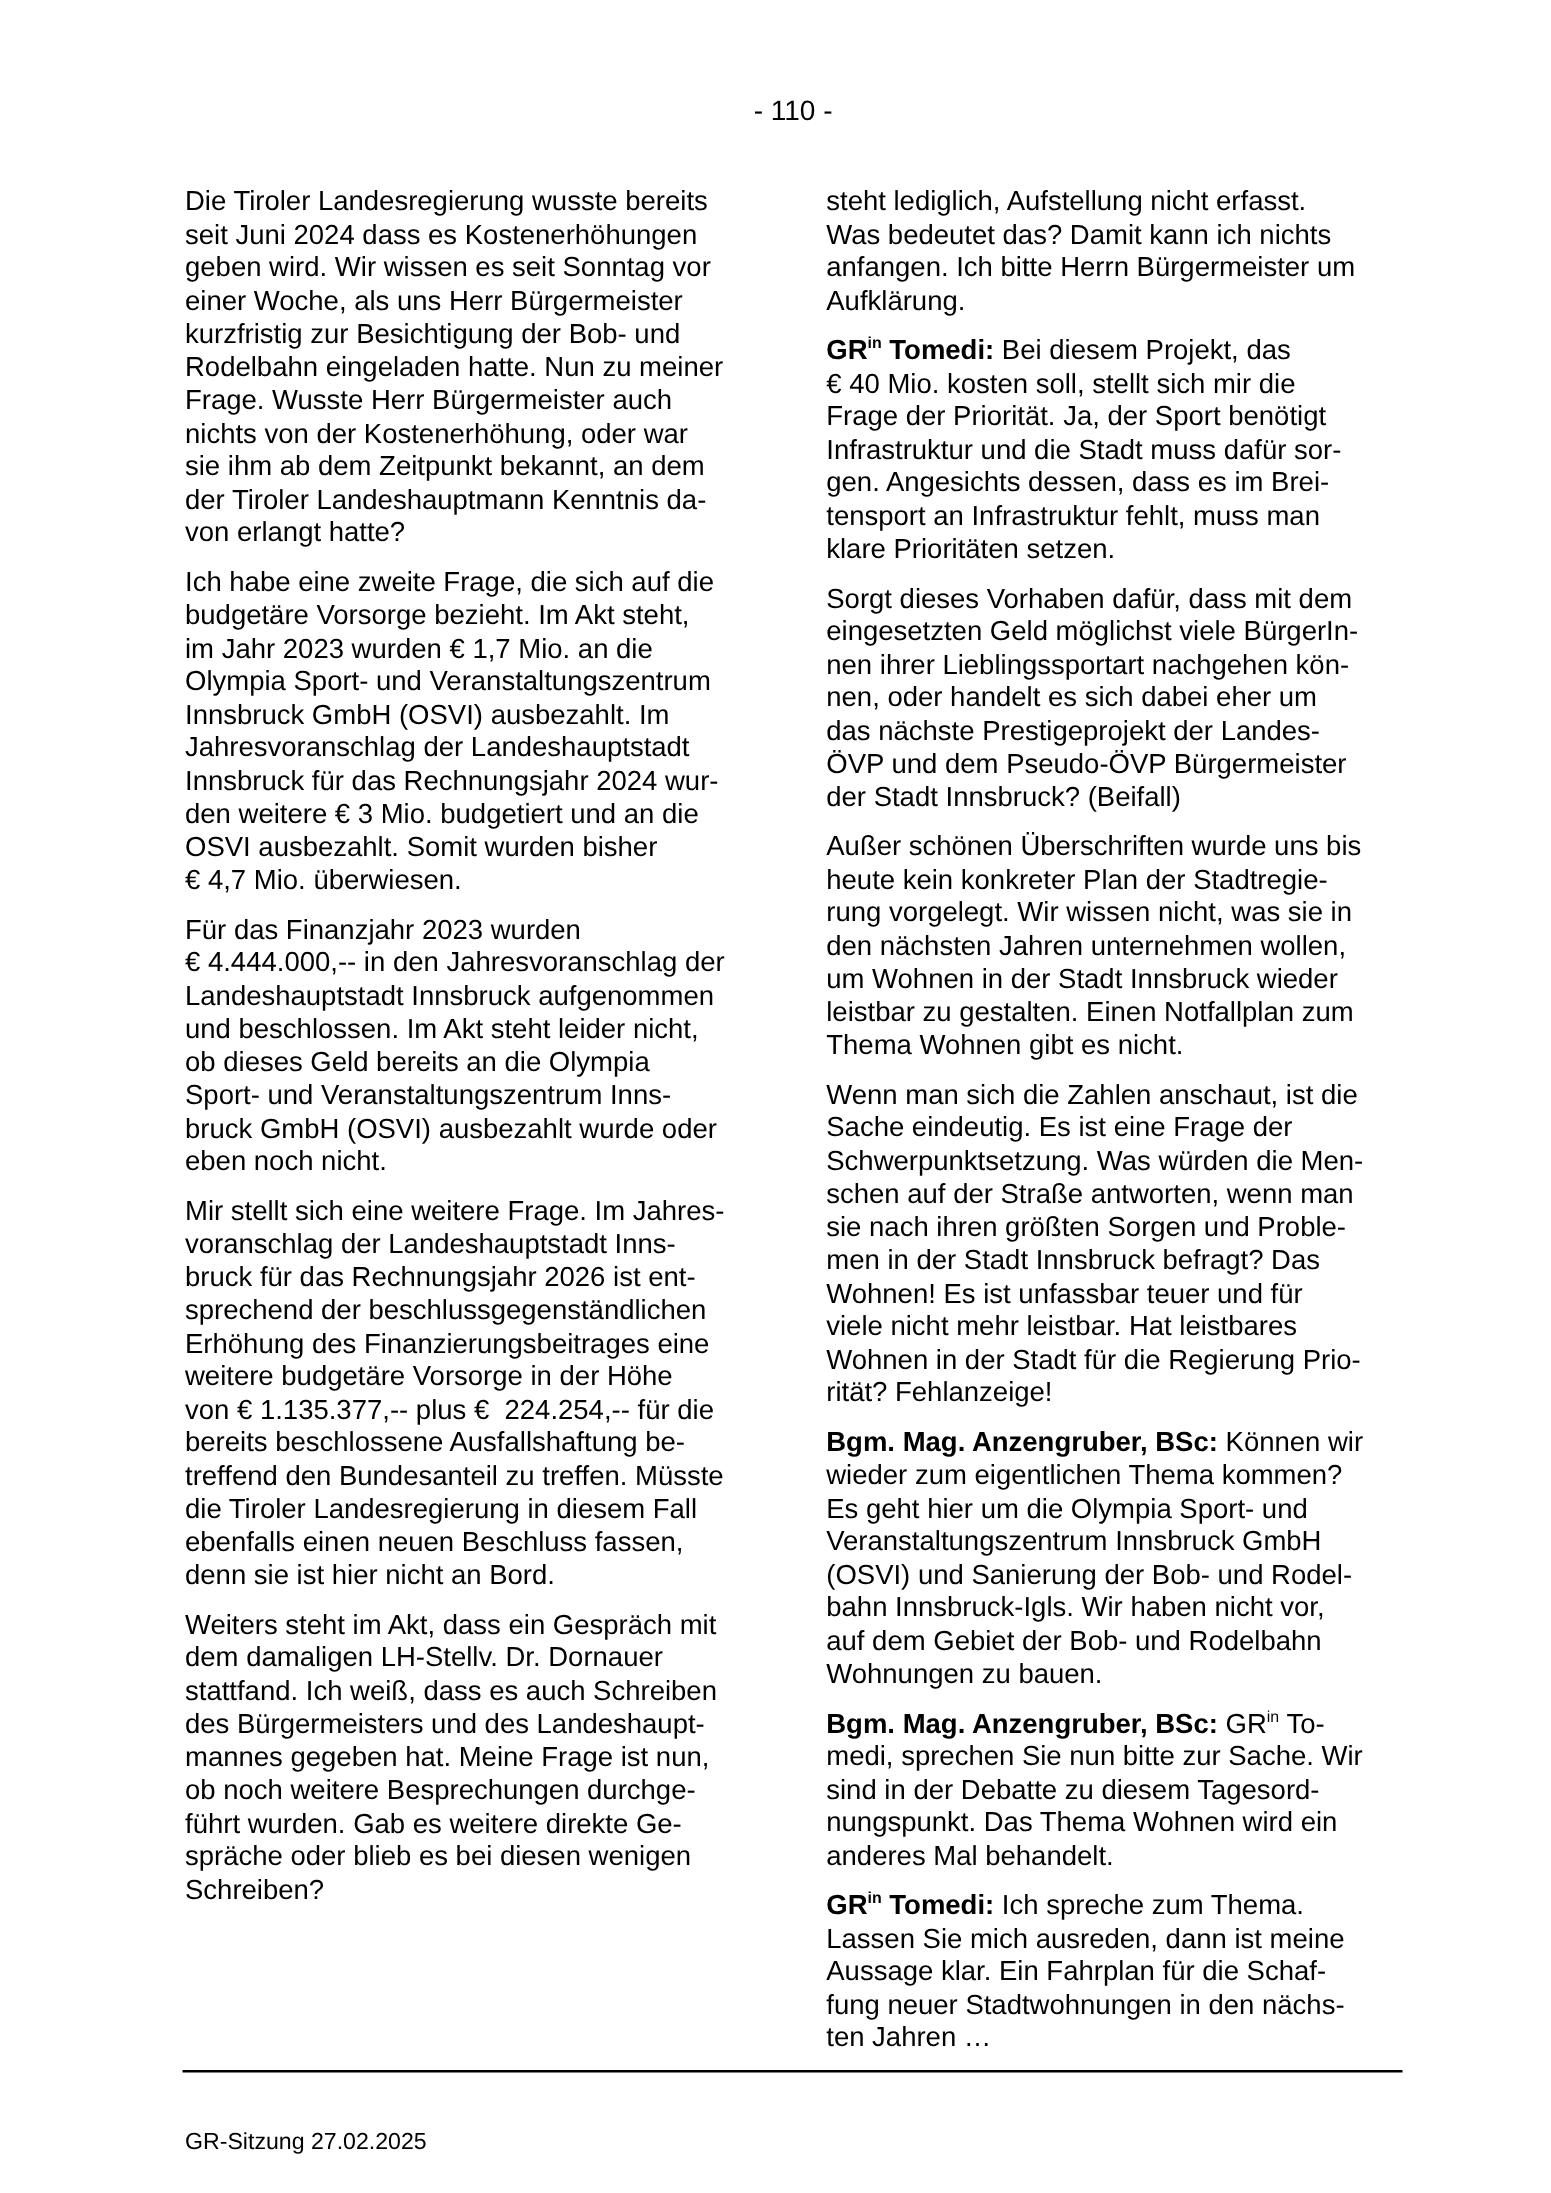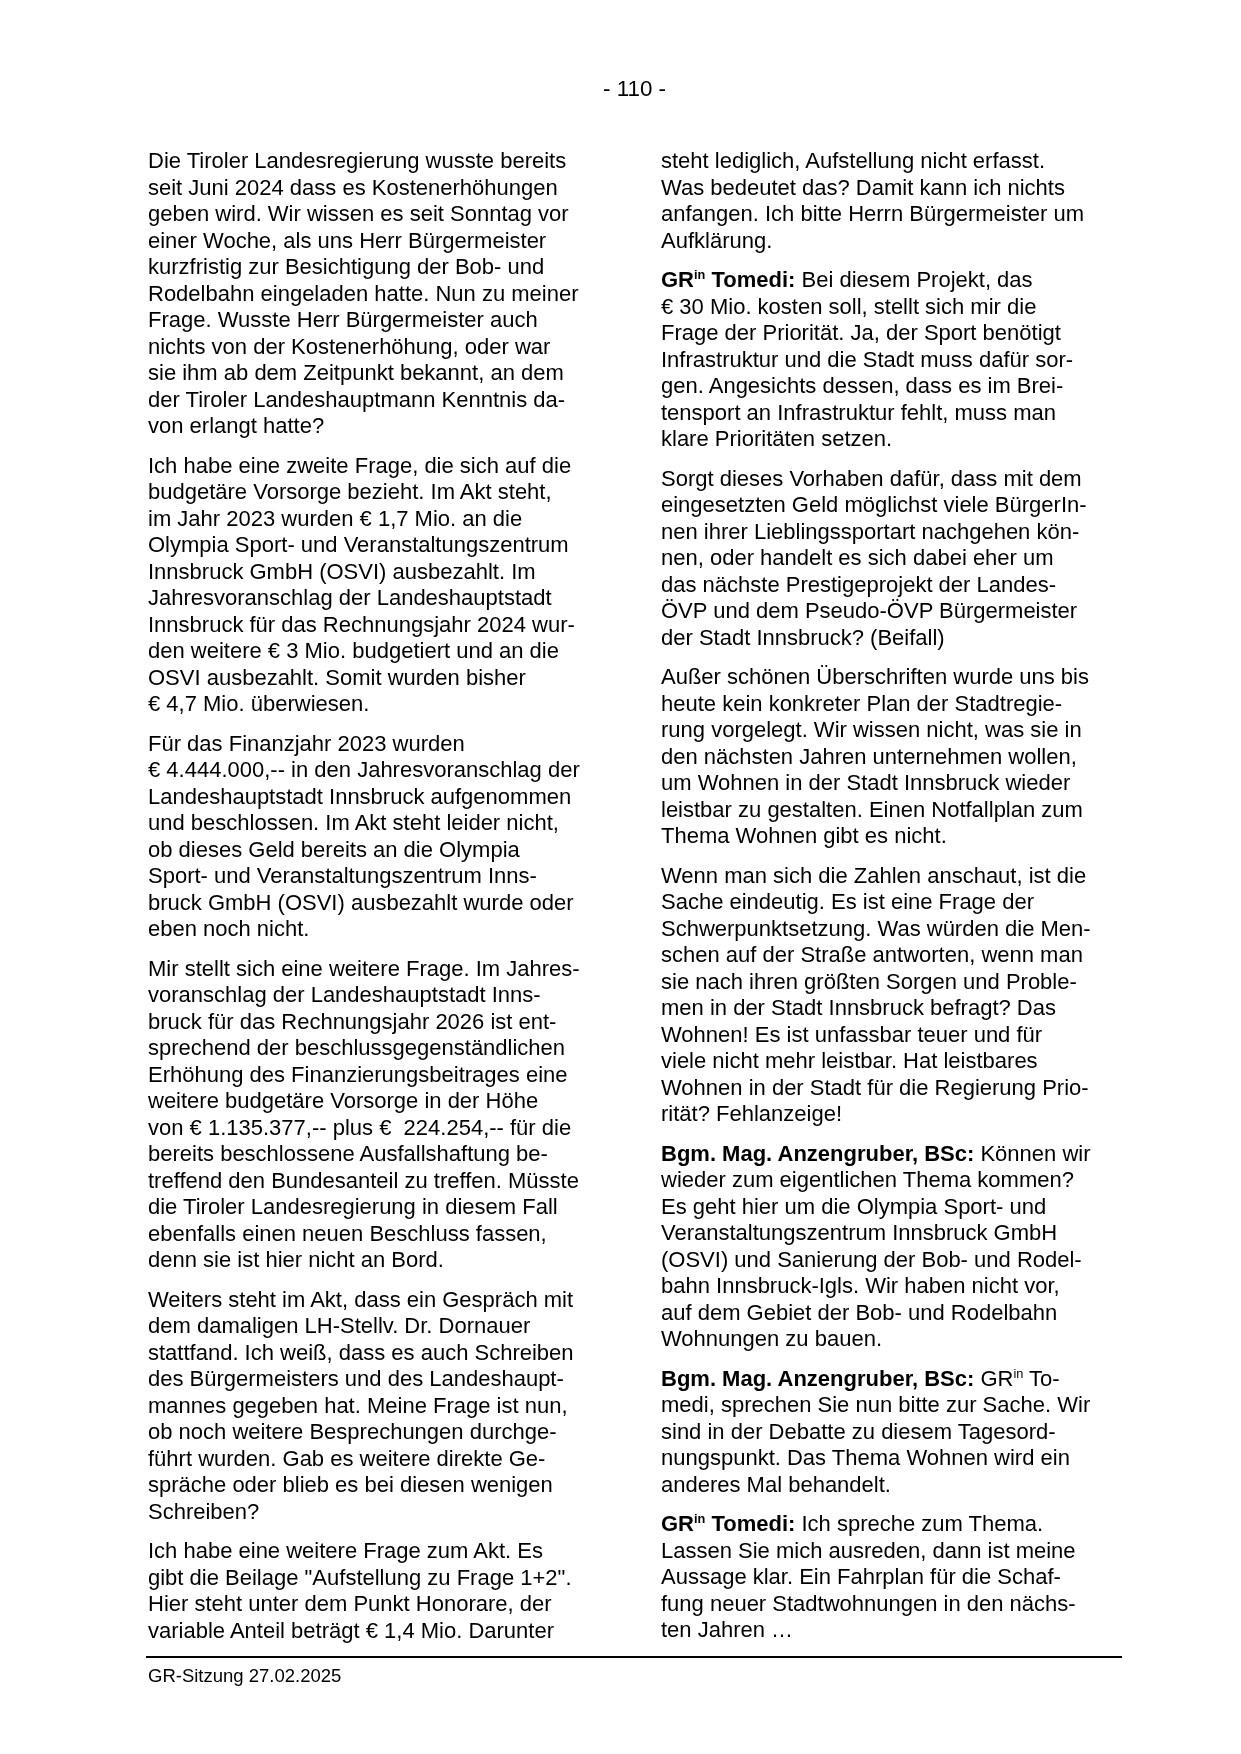--- a/index.html
+++ b/index.html
@@ -49,21 +49,21 @@
     position: absolute;
     left: 146px;
     top: 1656px;
     width: 976px;
     height: 0;
     border-top: 2px solid #000000;
   }
   .footer-text {
     position: absolute;
     left: 148px;
-    top: 1665px;
+    top: 1702px;
     font-size: 18.5px;
     line-height: 22px;
     text-align: center;
   }
 </style>
 </head>
 <body>
 
 <div class="page">
 
@@ -113,33 +113,29 @@
 denn sie ist hier nicht an Bord.</span></p>
     <p class="para"><span>Weiters steht im Akt, dass ein Gespräch mit
 dem damaligen LH-Stellv. Dr. Dornauer
 stattfand. Ich weiß, dass es auch Schreiben
 des Bürgermeisters und des Landeshaupt-
 mannes gegeben hat. Meine Frage ist nun,
 ob noch weitere Besprechungen durchge-
 führt wurden. Gab es weitere direkte Ge-
 spräche oder blieb es bei diesen wenigen
 Schreiben?</span></p>
-    <p class="para"><span>Ich habe eine weitere Frage zum Akt. Es
-gibt die Beilage "Aufstellung zu Frage 1+2".
-Hier steht unter dem Punkt Honorare, der
-variable Anteil beträgt € 1,4 Mio. Darunter</span></p>
   </div>
 
   <div class="col col-right">
     <p class="para"><span>steht lediglich, Aufstellung nicht erfasst.
 Was bedeutet das? Damit kann ich nichts
 anfangen. Ich bitte Herrn Bürgermeister um
 Aufklärung.</span></p>
     <p class="para"><span class="b">GR</span><sup class="b">in</sup><span class="b"> Tomedi:</span><span> Bei diesem Projekt, das
-€ 30 Mio. kosten soll, stellt sich mir die
+€ 40 Mio. kosten soll, stellt sich mir die
 Frage der Priorität. Ja, der Sport benötigt
 Infrastruktur und die Stadt muss dafür sor-
 gen. Angesichts dessen, dass es im Brei-
 tensport an Infrastruktur fehlt, muss man
 klare Prioritäten setzen.</span></p>
     <p class="para"><span>Sorgt dieses Vorhaben dafür, dass mit dem
 eingesetzten Geld möglichst viele BürgerIn-
 nen ihrer Lieblingssportart nachgehen kön-
 nen, oder handelt es sich dabei eher um
 das nächste Prestigeprojekt der Landes-

